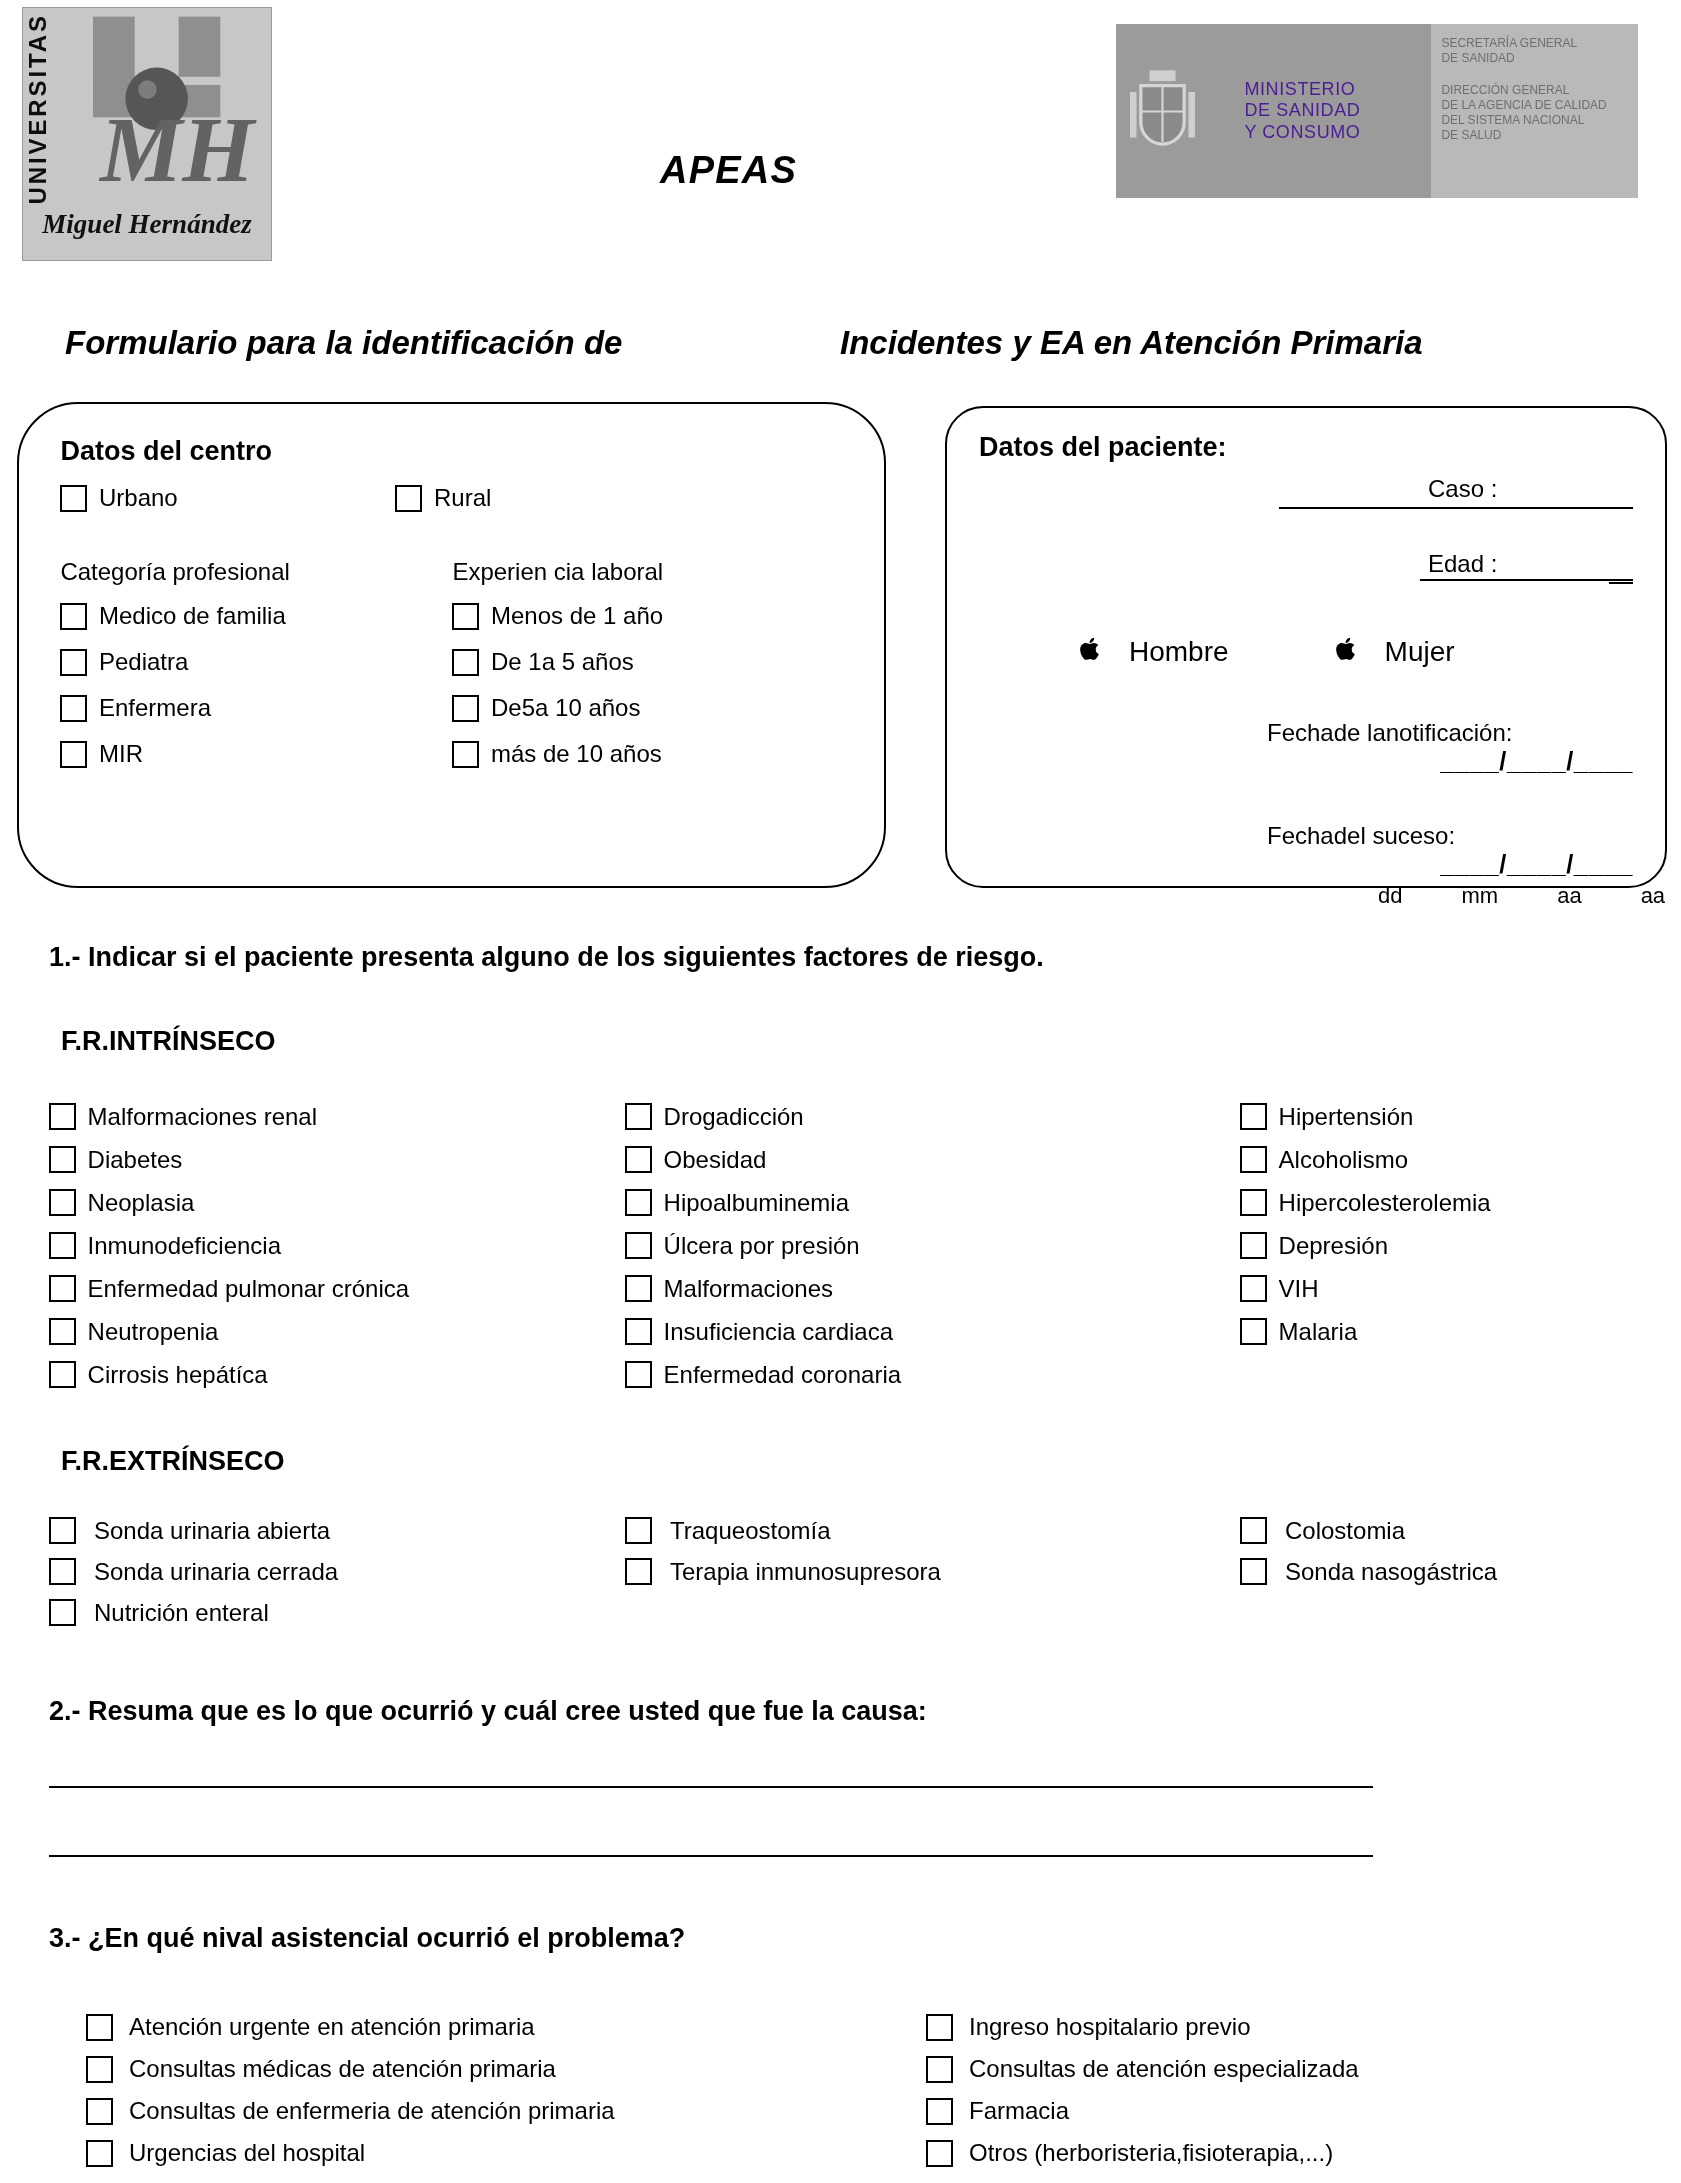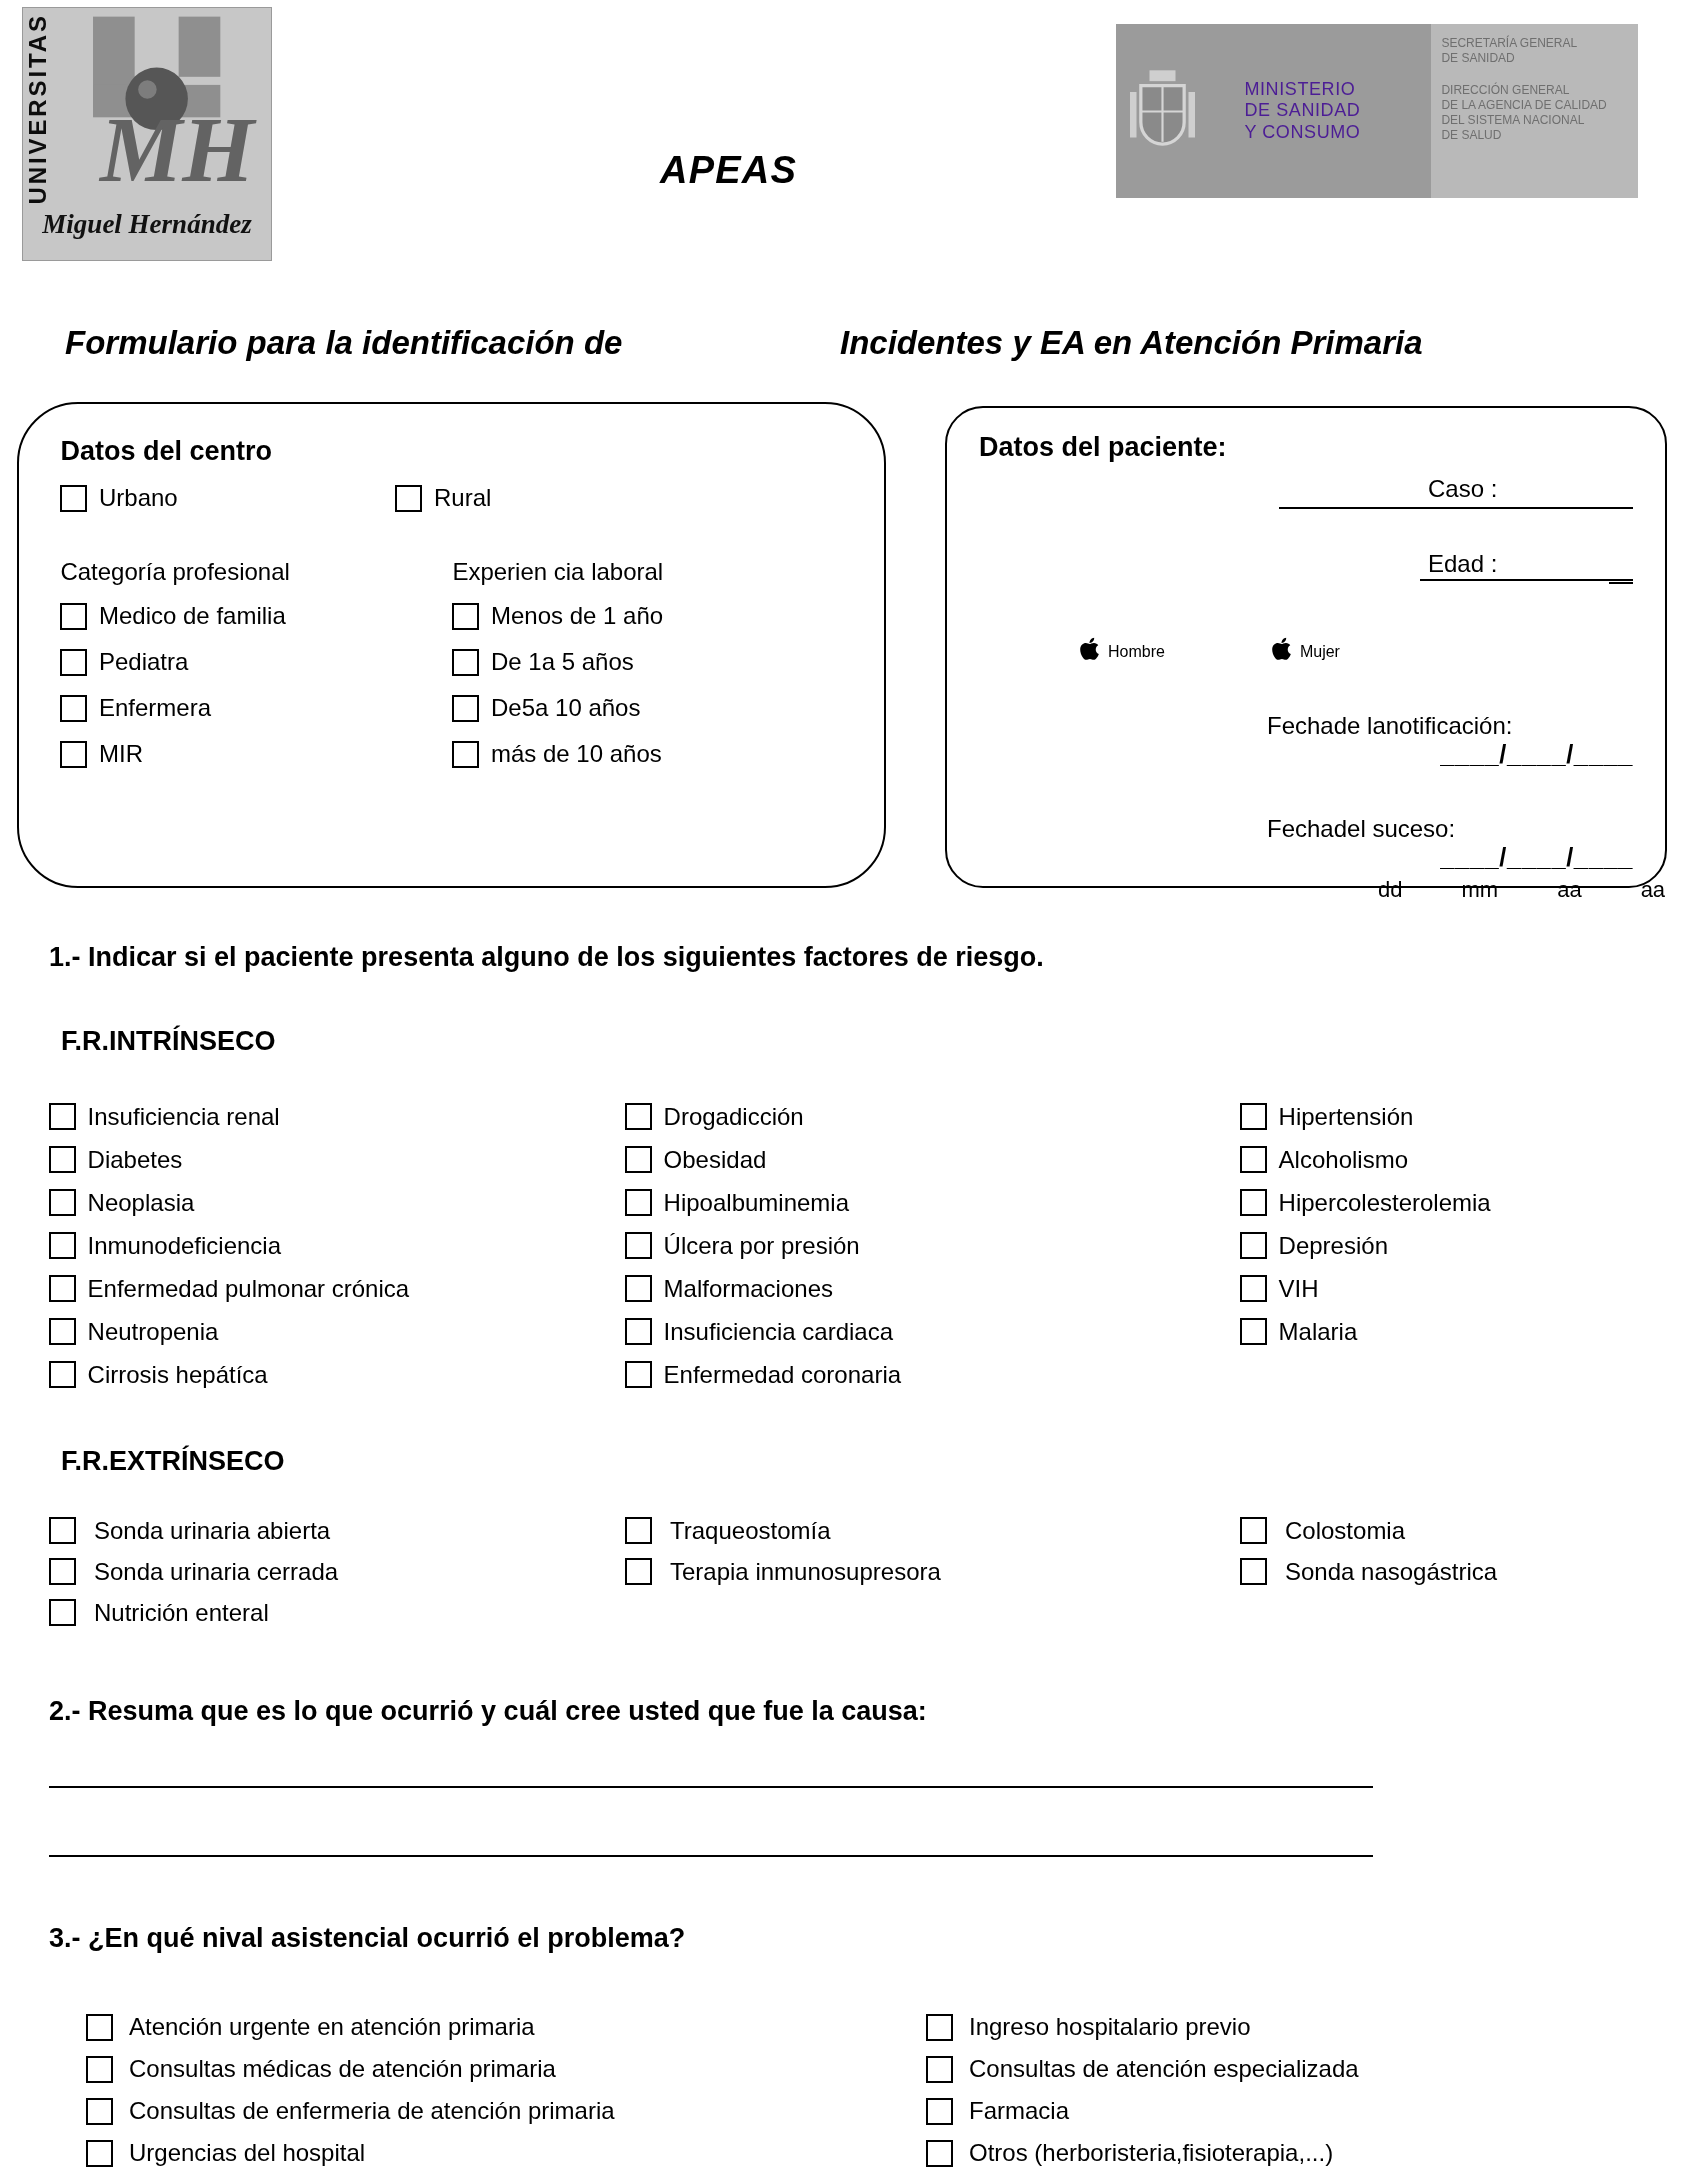--- a/index.html
+++ b/index.html
@@ -48,21 +48,21 @@
   .caso-row, .edad-row, .fecha-row { display: flex; align-items: flex-end; flex-direction: column; }
   .caso-row { margin-top: 11.6px; height: 34px; }
   .edad-row { margin-top: 41px; height: 34px; }
   .flabel { font-size: 24px; }
   .caso-row .flabel, .edad-row .flabel { width: 205px; }
   .line { display: inline-block; border-bottom: 2.3px solid #000; height: 1.1em; }
   .caso-line { width: 354px; }
   .edad-line { width: 213px; }
   .edad-extra { width: 24px; margin-left: 68px; }
   .sexo-row { display: flex; gap: 107px; margin-top: 52px; margin-left: 101px; align-items: center; }
-  .sexo-opt { display: flex; align-items: flex-end; gap: 9px; font-size: 16px; }
+  .sexo-opt { display: flex; align-items: flex-start; gap: 30px; font-size: 28px; }
   .fecha-row { margin-top: 51px; }
   .fecha-row + .fecha-row { margin-top: 46px; }
   .fecha-row .flabel { width: 366px; }
   .blanks { font-size: 25.5px; letter-spacing: 0.6px; font-weight: bold; }
   .units-row { display: flex; margin-top: 4.6px; margin-left: 399px; gap: 59px; font-size: 22px; }
 
   
   .cb-item { display: flex; align-items: center; gap: 11.6px; }
   .cb { width: 27px; height: 27px; border: 2.3px solid #000; background: #fff; flex: none; display: inline-block; }
   .cb-label { font-size: 24px; white-space: nowrap; }
@@ -231,21 +231,21 @@
       <span>aa</span>
     </div>
   </section>
 
   <div class="q1-title">1.- Indicar si el paciente presenta alguno de los siguientes factores de riesgo.</div>
   <div class="fr-intr-title">F.R.INTRÍNSECO</div>
   <div class="intr-grid">
     <div class="cb-list">
         <div class="cb-item">
           <span class="cb"></span>
-          <span class="cb-label">Insuficiencia renal</span>
+          <span class="cb-label">Malformaciones renal</span>
         </div>
         <div class="cb-item">
           <span class="cb"></span>
           <span class="cb-label">Diabetes</span>
         </div>
         <div class="cb-item">
           <span class="cb"></span>
           <span class="cb-label">Neoplasia</span>
         </div>
         <div class="cb-item">

